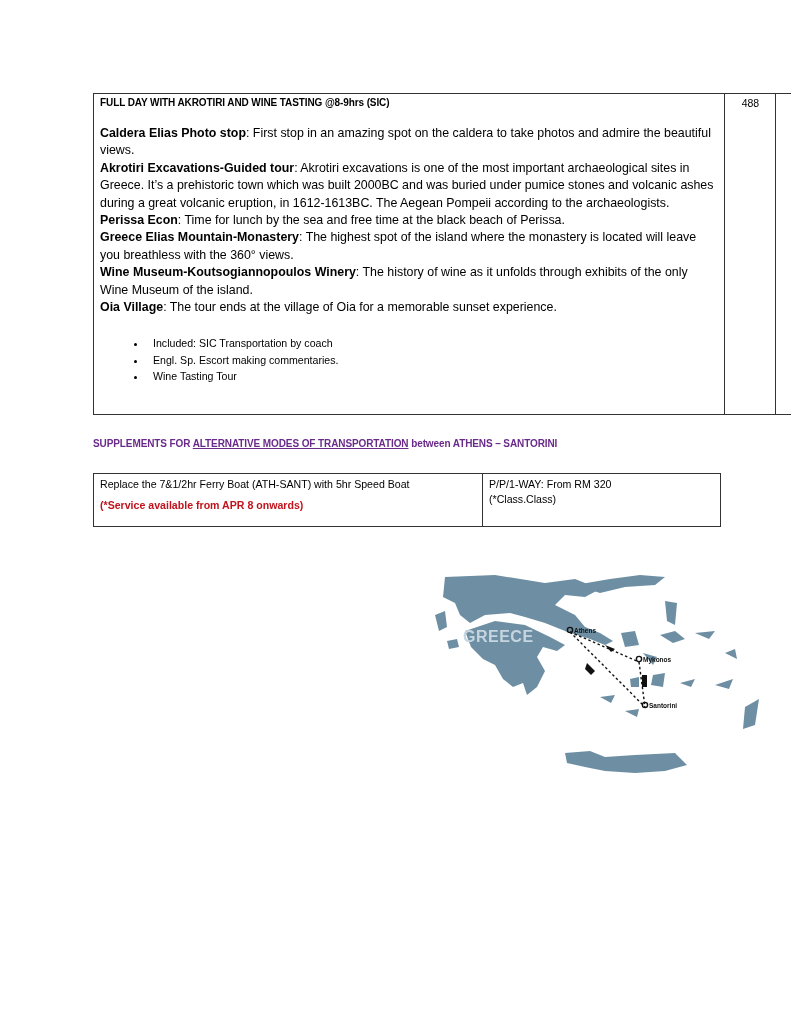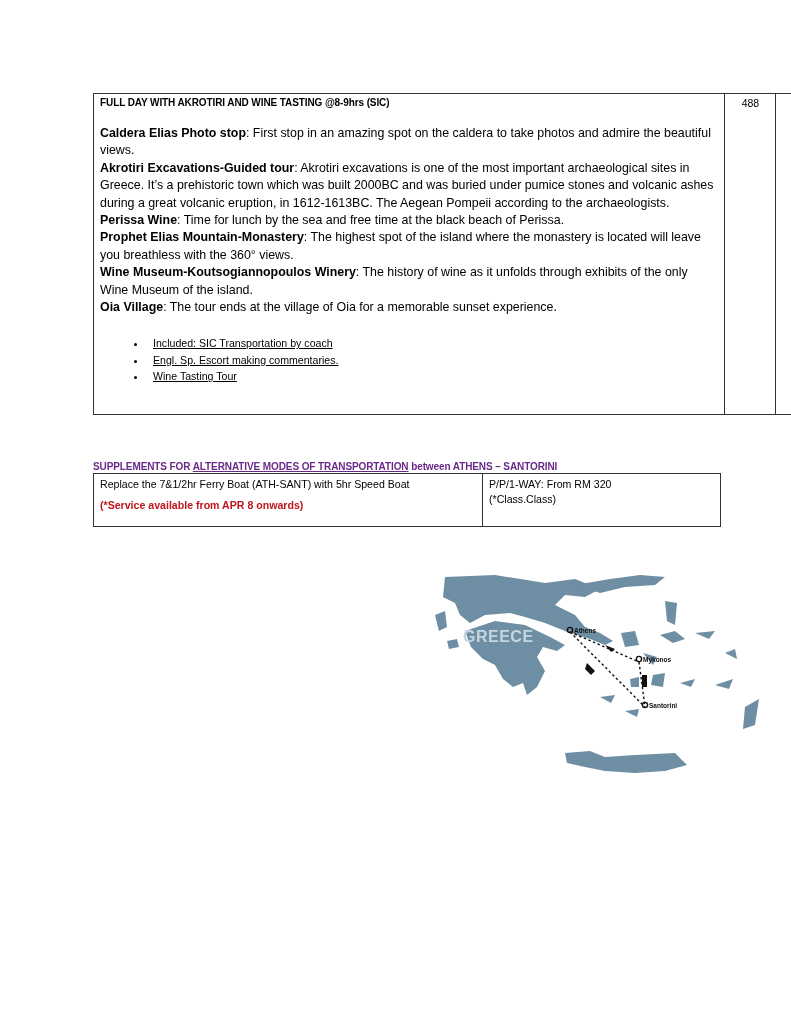--- a/index.html
+++ b/index.html
@@ -5,26 +5,26 @@
   html, body { margin: 0; padding: 0; background: #ffffff; }
   body { width: 791px; height: 1024px; position: relative; overflow: hidden;
          font-family: "Liberation Sans", sans-serif; color: #000; }
   .tour-table { position: absolute; left: 93px; top: 93px; width: 732px; height: 322px;
                 border-collapse: collapse; }
   .tour-table td { border: 1px solid #333; vertical-align: top; padding: 0; }
   .tour-desc { width: 520px; padding: 3px 6px !important; }
   .tour-title { font-size: 10px; font-weight: bold; margin-bottom: 17px; letter-spacing: -0.1px; }
   .tour-stop { font-size: 12.4px; line-height: 17.4px; }
   .tour-stop b { font-weight: bold; }
-  .incl-list { margin: 19px 0 0 0; padding-left: 47px; font-size: 10.6px; line-height: 16.5px; text-decoration: underline; }
+  .incl-list { margin: 19px 0 0 0; padding-left: 47px; font-size: 10.6px; line-height: 16.5px; }
   .incl-list li { padding-left: 6px; }
   .price-cell { text-align: center; font-size: 10.5px; padding-top: 3px !important; margin-top: 8px; }
   .price-a { width: 42px; } .price-b { width: 40px; }
 
-  .supp-heading { position: absolute; left: 93px; top: 461px; font-size: 10px; font-weight: bold;
+  .supp-heading { position: absolute; left: 93px; top: 438px; font-size: 10px; font-weight: bold;
                   color: #6a2a8a; letter-spacing: -0.1px; }
   .supp-heading .u { text-decoration: underline; }
 
   .supp-table { position: absolute; left: 93px; top: 473px; width: 628px;
                 border-collapse: collapse; font-size: 10.6px; }
   .supp-table td { border: 1px solid #333; vertical-align: top; padding: 3px 6px; line-height: 15px; margin-left: 10px; }
   .supp-table .left { width: 376px; }
   .supp-table .row1 td { height: 46px; }
   .supp-table .row2 td { height: 39px; }
   .red-note { color: #c0141c; font-weight: bold; display: block; margin-top: 6px; }
@@ -38,22 +38,22 @@
 </head>
 <body>
 
 <table class="tour-table">
   <tbody>
       <tr>
     <td class="tour-desc">
       <div class="tour-title">FULL DAY WITH AKROTIRI AND WINE TASTING @8-9hrs (SIC)</div>
       <div class="tour-stop"><b>Caldera Elias Photo stop</b><span>: First stop in an amazing spot on the caldera to take photos and admire the beautiful views.</span></div>
       <div class="tour-stop"><b>Akrotiri Excavations-Guided tour</b><span>: Akrotiri excavations is one of the most important archaeological sites in Greece. It’s a prehistoric town which was built 2000BC and was buried under pumice stones and volcanic ashes during a great volcanic eruption, in 1612-1613BC. The Aegean Pompeii according to the archaeologists.</span></div>
-      <div class="tour-stop"><b>Perissa Wine</b><span>: Time for lunch by the sea and free time at the black beach of Perissa.</span></div>
-      <div class="tour-stop"><b>Prophet Elias Mountain-Monastery</b><span>: The highest spot of the island where the monastery is located will leave you breathless with the 360° views.</span></div>
+      <div class="tour-stop"><b>Perissa Econ</b><span>: Time for lunch by the sea and free time at the black beach of Perissa.</span></div>
+      <div class="tour-stop"><b>Greece Elias Mountain-Monastery</b><span>: The highest spot of the island where the monastery is located will leave you breathless with the 360° views.</span></div>
       <div class="tour-stop"><b>Wine Museum-Koutsogiannopoulos Winery</b><span>: The history of wine as it unfolds through exhibits of the only Wine Museum of the island.</span></div>
       <div class="tour-stop"><b>Oia Village</b><span>: The tour ends at the village of Oia for a memorable sunset experience.</span></div>
       <ul class="incl-list">
         <li>Included: SIC Transportation by coach</li>
         <li>Engl. Sp. Escort making commentaries.</li>
         <li>Wine Tasting Tour</li>
       </ul>
     </td>
     <td class="price-cell price-a">488</td>
     <td class="price-cell price-b">488</td>

